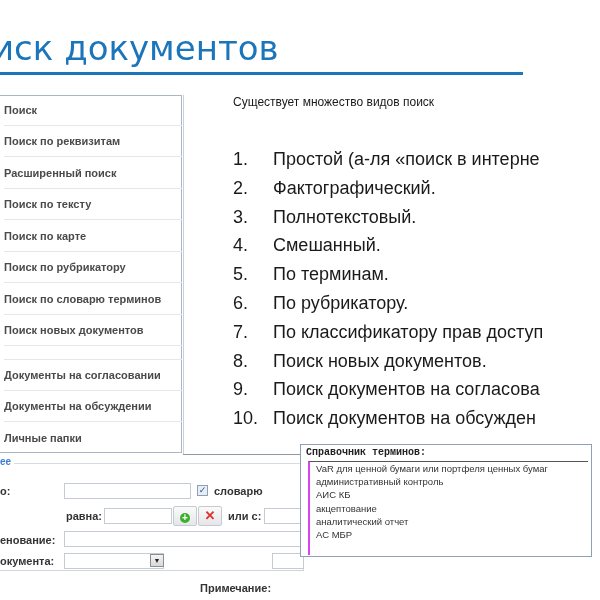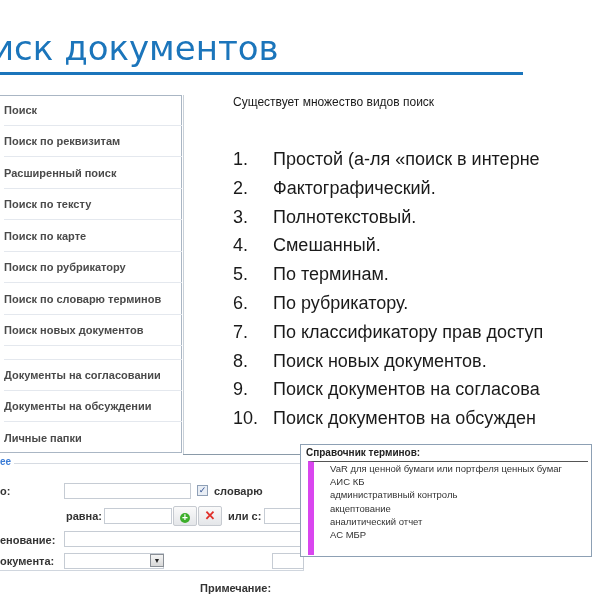--- a/index.html
+++ b/index.html
@@ -173,29 +173,30 @@
       border: 1px solid #8da0b4;
       background: #fff;
       box-sizing: border-box;
     }
     .terms-title {
       position: absolute;
       left: 5px; top: 2px;
       font-size: 10px;
       font-weight: bold;
       color: #222;
+      font-family: Liberation Mono, monospace;
     }
     .terms-list {
       position: absolute;
       left: 7px; top: 16px;
       width: 280px; height: 94px;
       border-top: 1px solid #555;
-      border-left: 6px solid #d946ef;
-      box-sizing: border-box;
-      padding-left: 16px;
+      border-left: 2px solid #d946ef;
+      box-sizing: border-box;
+      padding-left: 6px;
     }
     .term {
       font-size: 9.5px;
       color: #333;
       line-height: 13.2px;
       white-space: nowrap;
       cursor: pointer;
     }
   </style>
 </head>
@@ -288,19 +289,19 @@
 <div class="form-label" style="left:0px;top:555px">окумента:</div>
 <div class="form-input" style="left:64px;top:553px;width:100px;"></div>
 <div class="select-arrow">▼</div>
 <div class="form-label" style="left:200px;top:582px">Примечание:</div>
 <div class="form-input" style="left:272px;top:553px;width:32px;"></div>
 
 <div class="terms-box">
   <div class="terms-title">Справочник терминов:</div>
   <div class="terms-list">
     <div class="term">VaR для ценной бумаги или портфеля ценных бумаг</div>
+    <div class="term">административный контроль</div>
     <div class="term">АИС КБ</div>
-    <div class="term">административный контроль</div>
     <div class="term">акцептование</div>
     <div class="term">аналитический отчет</div>
     <div class="term">АС МБР</div>
   </div>
 </div>
 
 </body></html>

